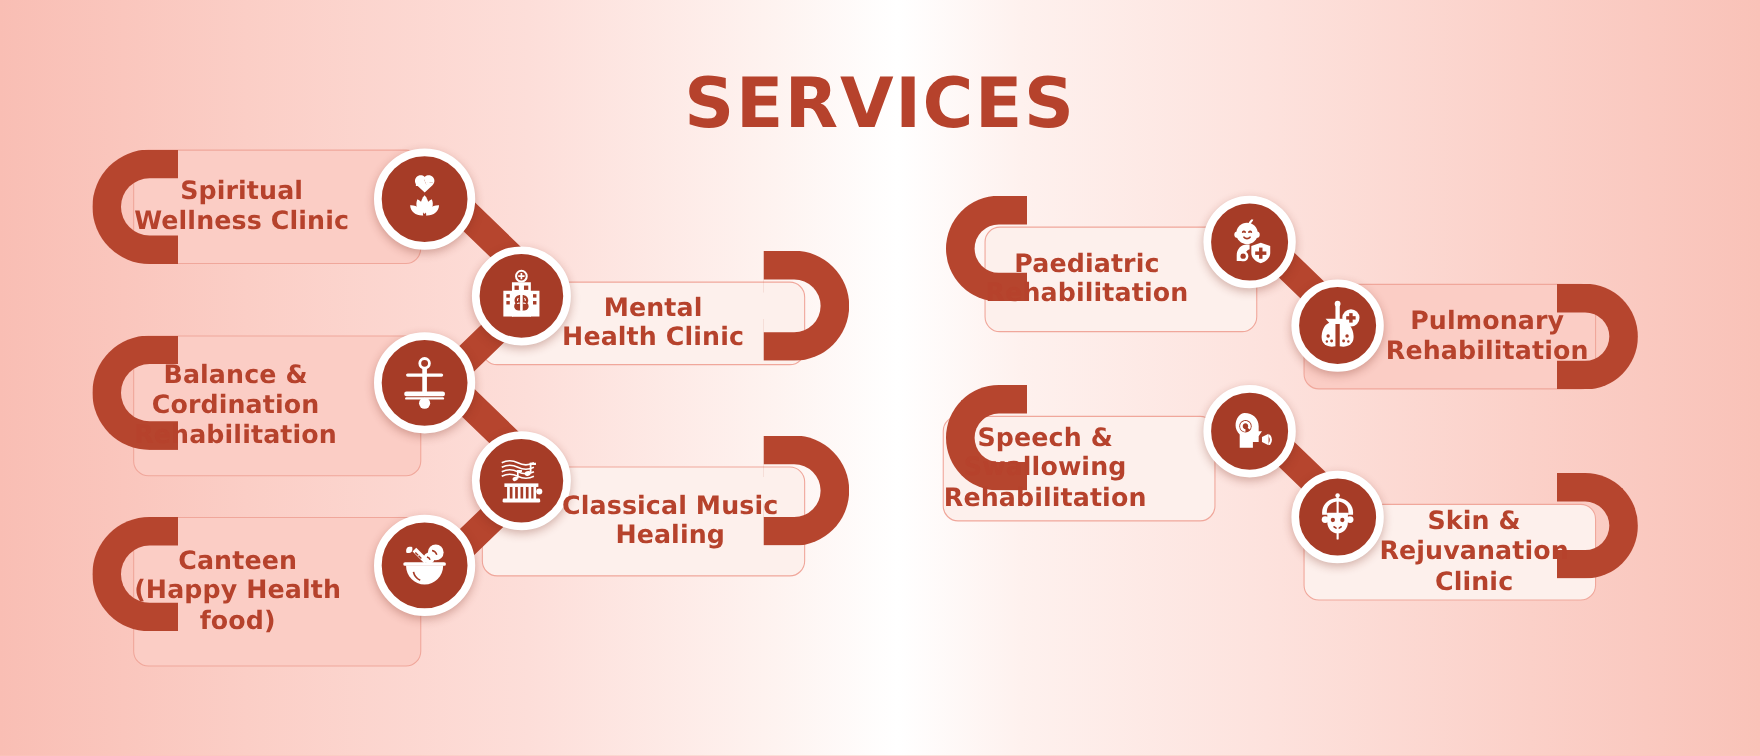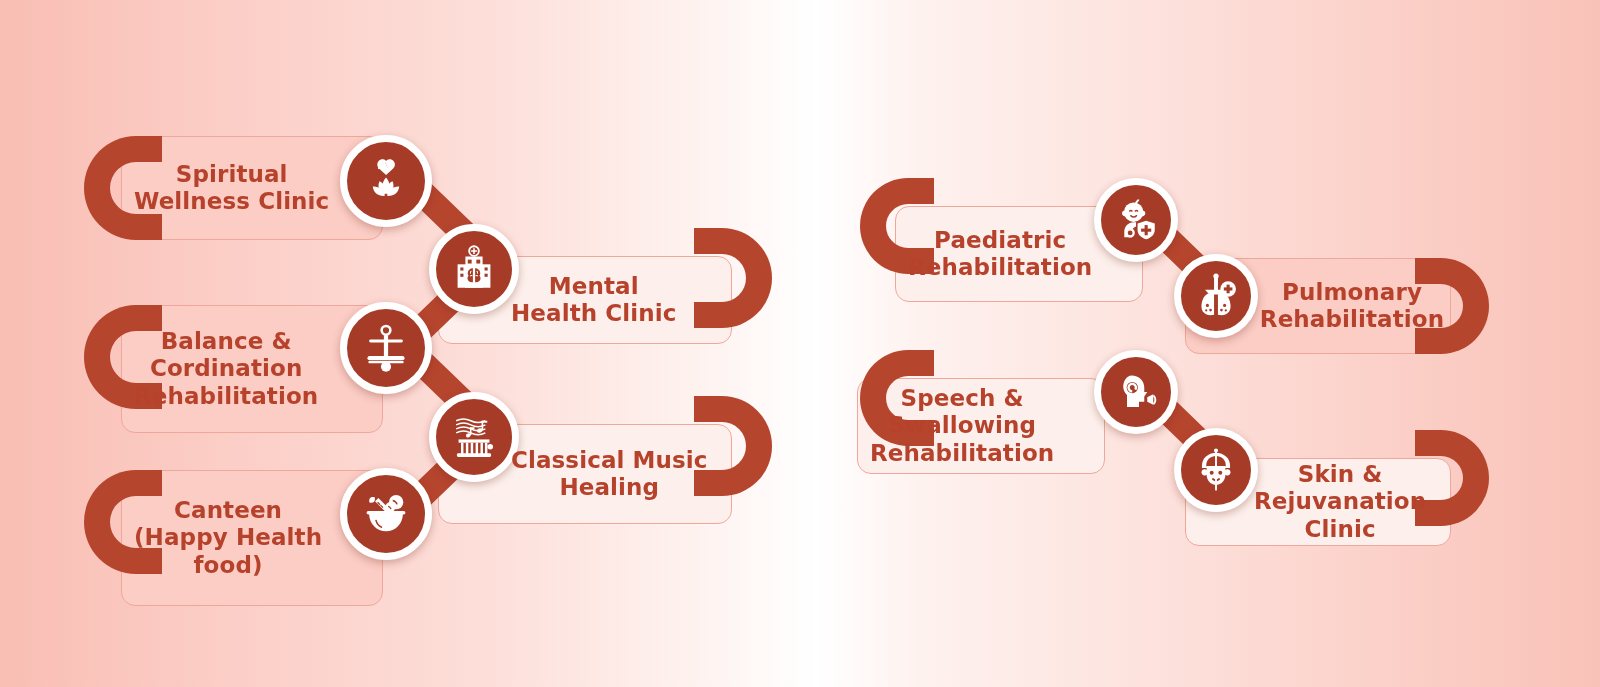--- a/index.html
+++ b/index.html
@@ -53,21 +53,20 @@
   }
 
   
   .pill {
     position: absolute;
     box-sizing: border-box;
     border-radius: 14px;
     border: 1.5px solid #f0a79b;
     display: flex;
     align-items: center;
-    padding-left: 12px;
   }
 
   
   .fill-pink  { background: #fbcdc5; }
   .fill-light { background: #fdf0ec; margin-top: 28px; }
 
   .label {
     position: relative;
     z-index: 6;
     color: #b6422c;
@@ -119,20 +118,21 @@
     justify-content: center;
     z-index: 5;
   }
   .badge svg { display: block; }
 </style>
 </head>
 <body>
 
 <div id="canvas">
 
+  <div class="title">SERVICES</div>
 
   <div class="connector" style="left:388px; top:200px; width:110px; height:26px; transform:rotate(44deg); transform-origin:center;"></div>
   <div class="connector" style="left:388px; top:295px; width:110px; height:26px; transform:rotate(-44deg); transform-origin:center;"></div>
   <div class="connector" style="left:388px; top:370px; width:110px; height:26px; transform:rotate(44deg); transform-origin:center;"></div>
   <div class="connector" style="left:388px; top:462px; width:110px; height:26px; transform:rotate(-44deg); transform-origin:center;"></div>
 
   <div class="item">
     <div class="cap c-left" style="left:84px; top:136px; width:78px; height:104px;"></div>
     <div class="pill fill-pink" style="left:121px; top:136px; width:262px; height:104px;">
       <div class="label">Spiritual
@@ -152,21 +152,21 @@
         <path fill="#ffffff" d="M39.7 32.2c1.3 2.8 1.6 6 .5 8.9-1.1 2.9-3.5 5.4-6.5 6.9-1.4-2.8-1.7-6-.7-8.9 1.1-2.9 3.5-5.4 6.7-6.9z"></path>
         <path fill="#ffffff" d="M16.4 38.6c3.9-.2 7.5 1 10 3.1 2.4 2 3.8 4.9 4.1 8-3.9.3-7.6-.8-10.1-2.9-2.5-2.1-3.8-5-4-8.2z"></path>
         <path fill="#ffffff" d="M47.6 38.6c-.2 3.2-1.5 6.1-4 8.2-2.5 2.1-6.2 3.2-10.1 2.9.3-3.1 1.7-6 4.1-8 2.5-2.1 6.1-3.3 10-3.1z"></path>
         <path fill="#ffffff" d="M32 50.2c4.6 0 8.8 1.1 11.6 2.8-2.8 1.8-7 2.9-11.6 2.9s-8.8-1.1-11.6-2.9c2.8-1.7 7-2.8 11.6-2.8z" opacity="0"></path>
       </svg>
     </div>
   </div>
 
   <div class="item">
     <div class="cap d-right" style="left:694px; top:228px; width:78px; height:100px;"></div>
-    <div class="pill fill-light" style="left:438px; top:228px; width:294px; height:88px; padding-left:72px; box-sizing:border-box;">
+    <div class="pill fill-light" style="left:438px; top:228px; width:294px; height:76px; padding-left:72px; box-sizing:border-box;">
       <div class="label">Mental
 Health Clinic</div>
     </div>
     <div class="badge" style="left:429px; top:224px; width:90px; height:90px;">
       <svg width="50" height="50" viewBox="0 0 64 64" aria-hidden="true">
         <circle cx="32" cy="9" r="6.2" fill="none" stroke="#ffffff" stroke-width="2.4"></circle>
         <path fill="#ffffff" d="M31 5.3h2v7.4h-2z"></path>
         <path fill="#ffffff" d="M28.3 8h7.4v2h-7.4z"></path>
         <path fill="#ffffff" d="M21 16h22v40H21z"></path>
         <rect x="11" y="26" width="11" height="30" fill="#ffffff"></rect>

